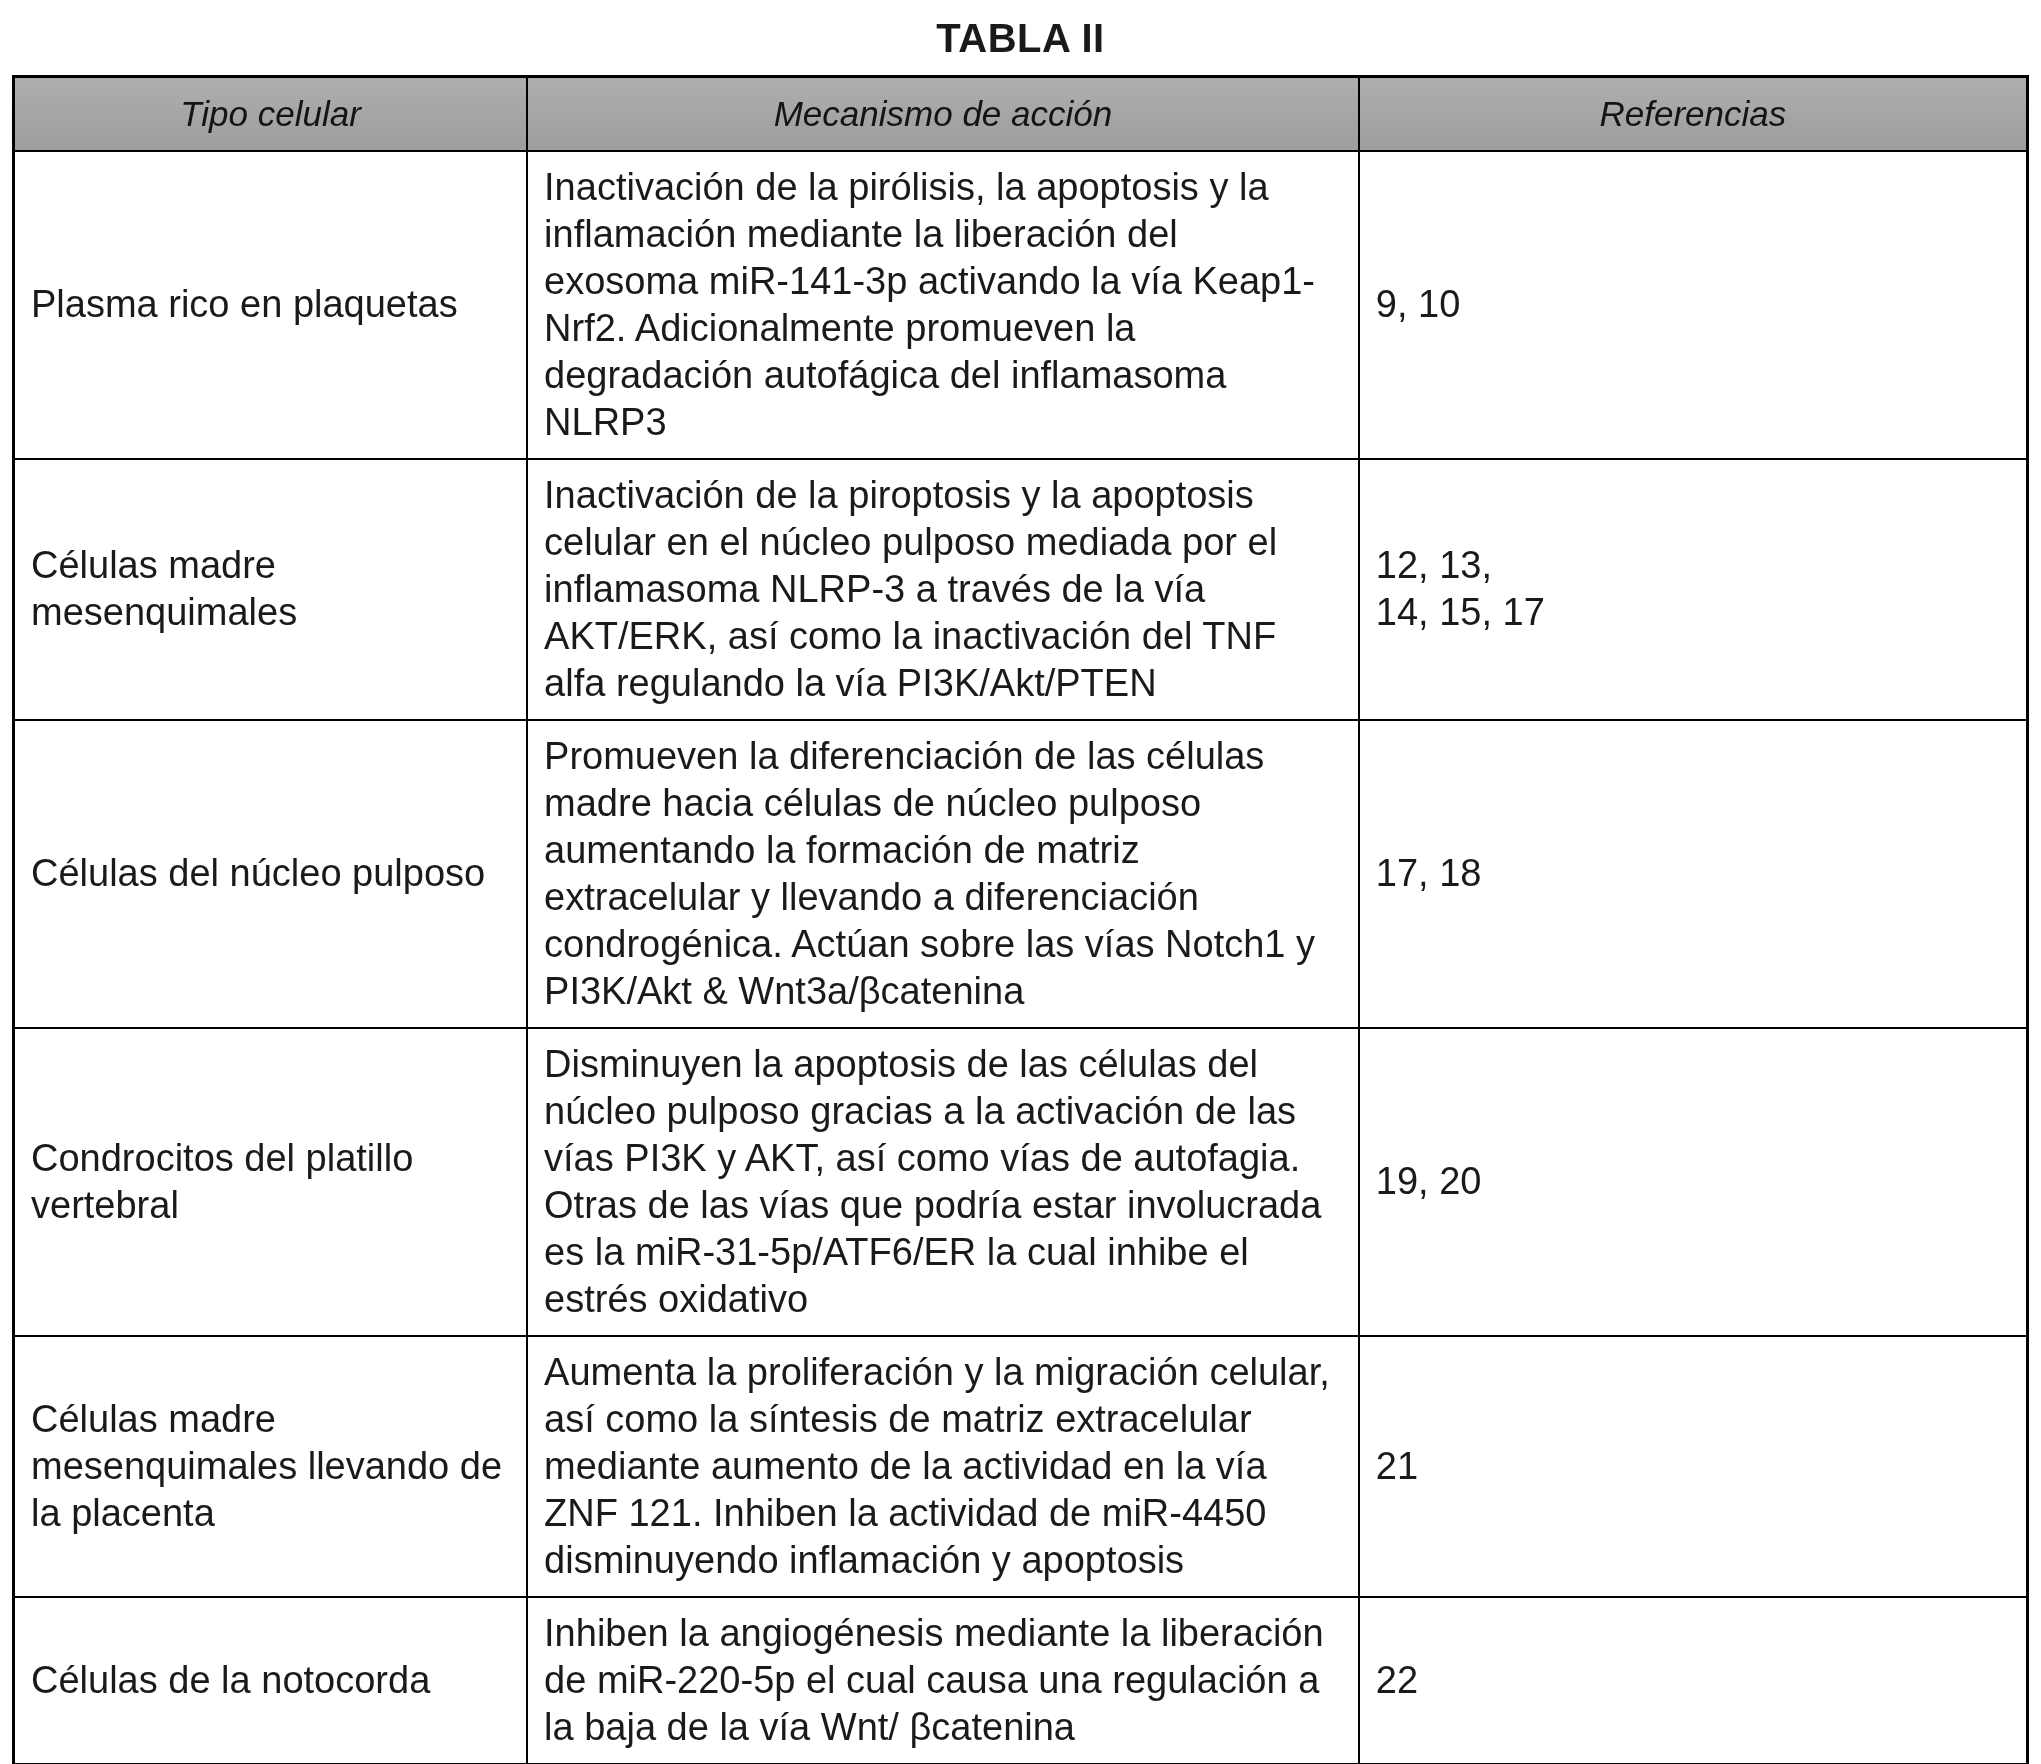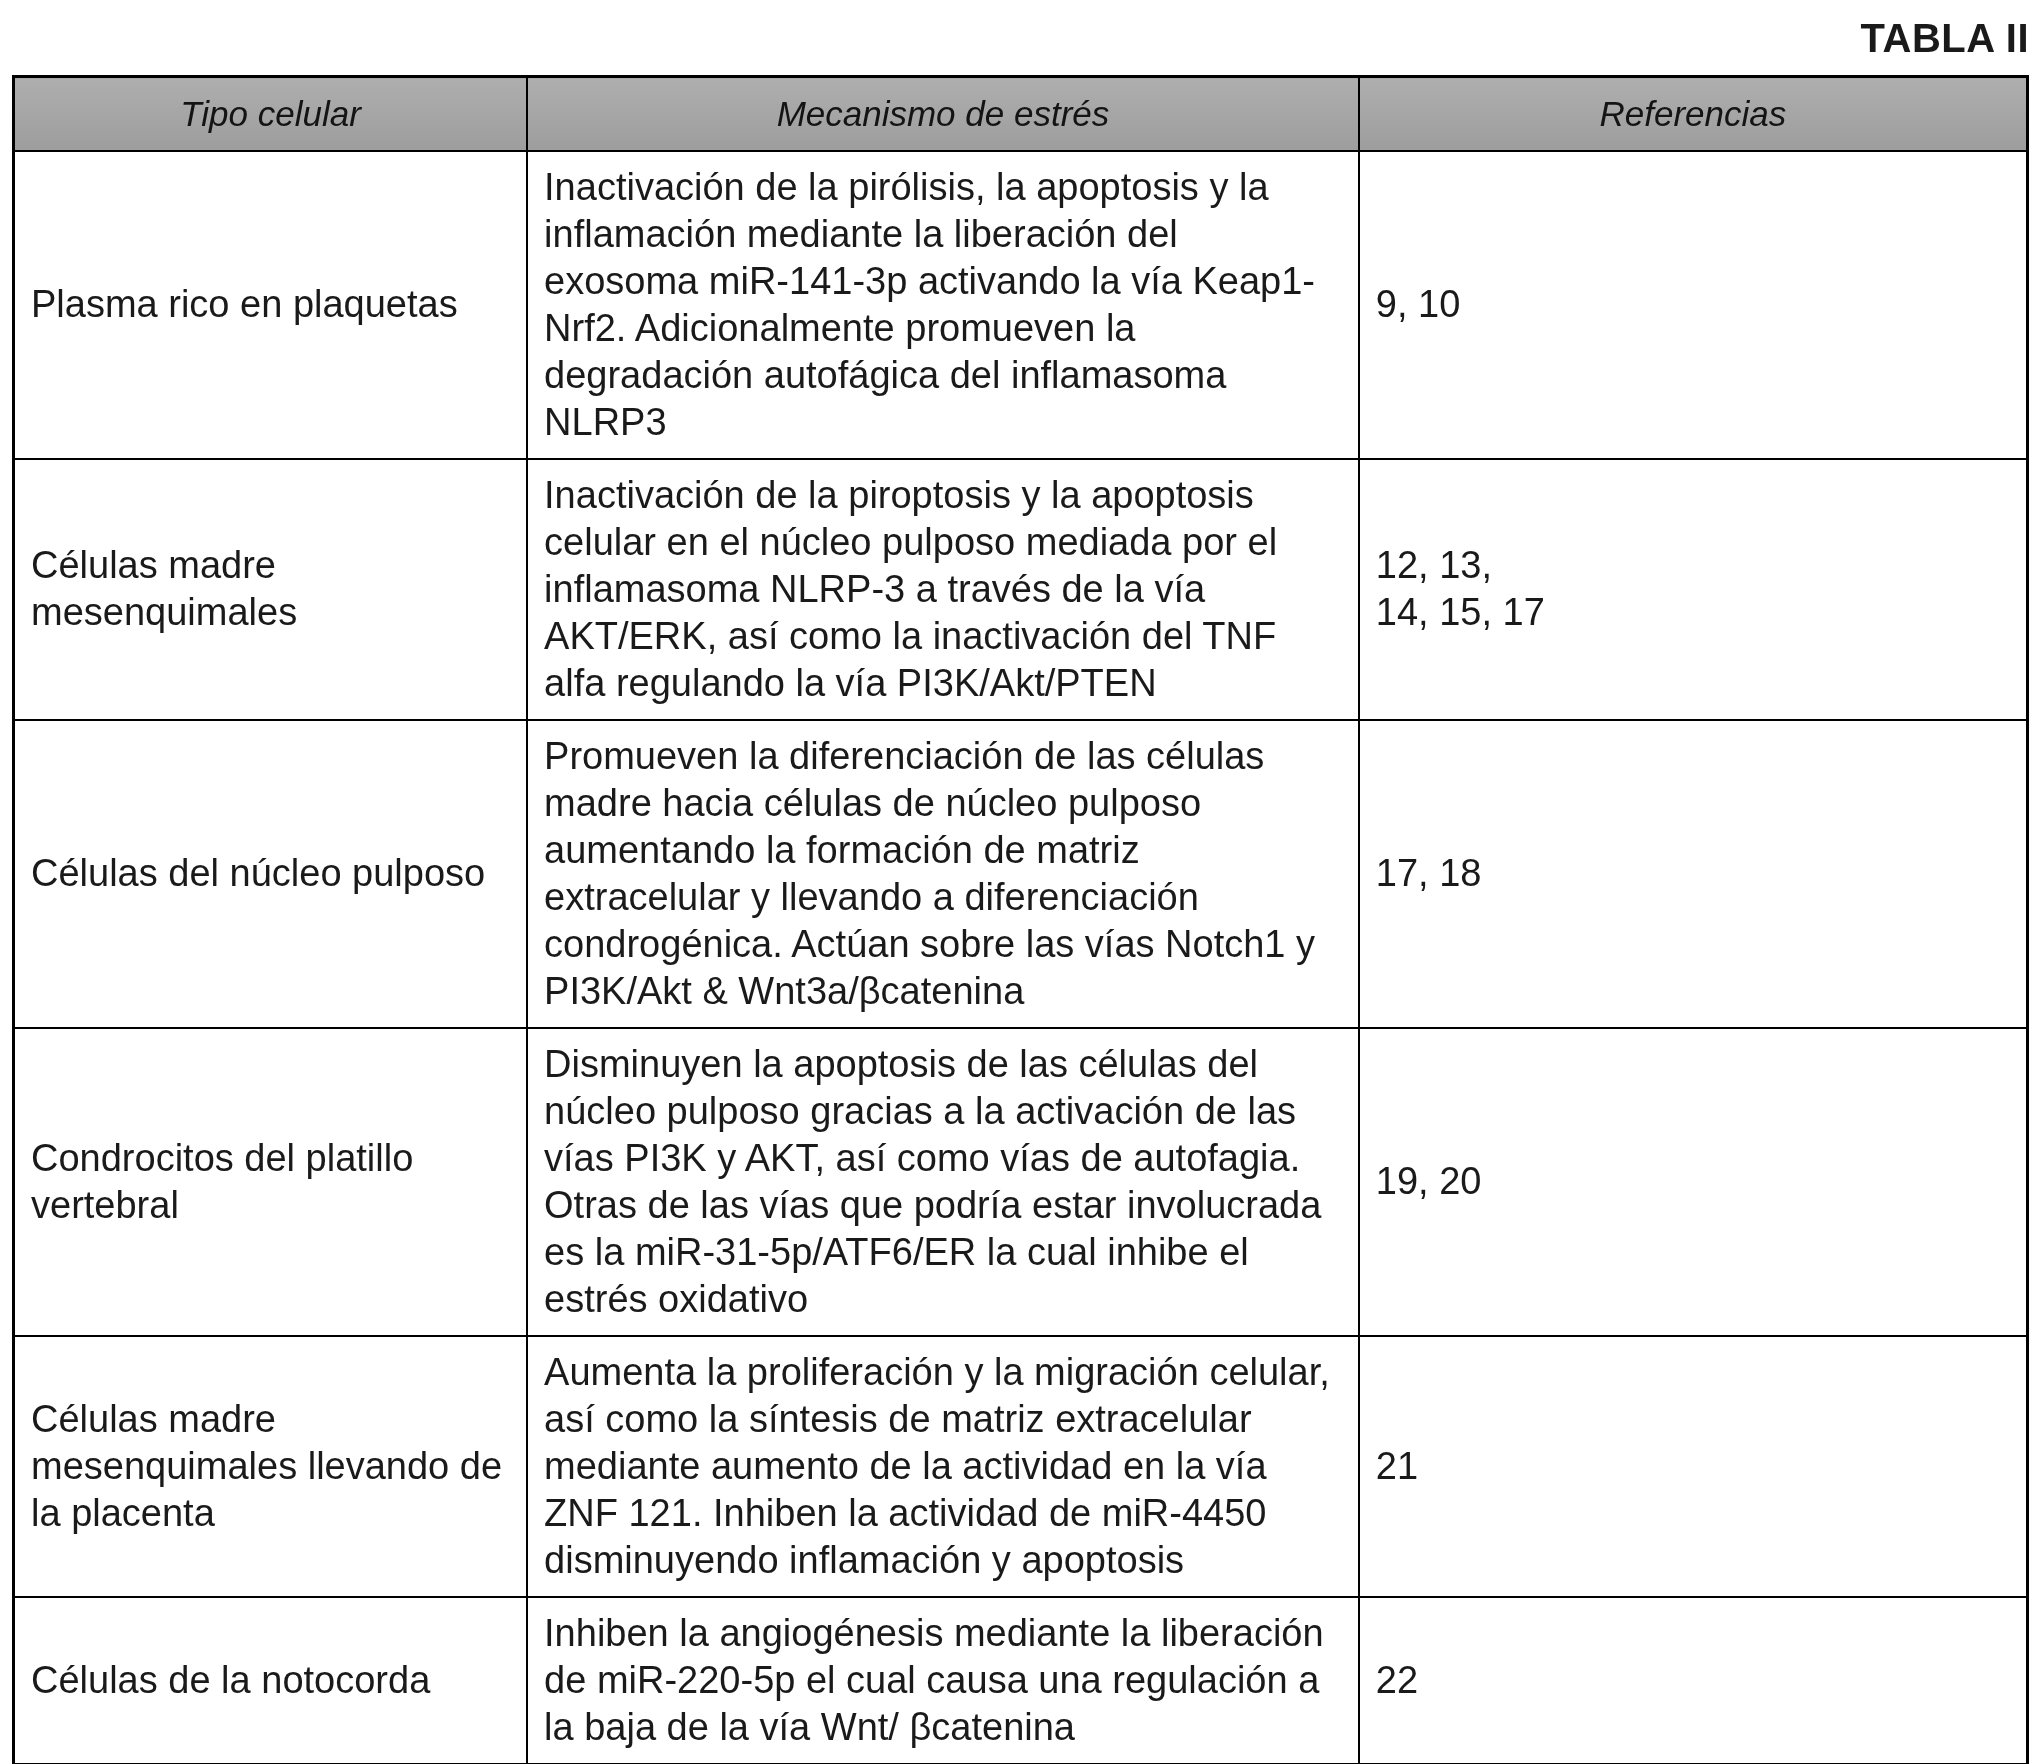--- a/index.html
+++ b/index.html
@@ -7,21 +7,21 @@
   html, body { background: #ffffff; }
   body {
     width: 2041px;
     min-height: 1764px;
     font-family: "Liberation Sans", sans-serif;
     color: #1a1a1a;
     -webkit-font-smoothing: antialiased;
   }
   .page { padding: 16px 12px 12px 12px; }
 
-  .caption { text-align: right; margin-bottom: 14px; }
+  .caption { text-align: center; margin-bottom: 14px; }
   .title {
     font-size: 40px;
     font-weight: bold;
     letter-spacing: 0.5px;
     margin-bottom: 6px;
   }
   .subtitle {
     font-size: 35px;
     line-height: 1.22;
     white-space: pre-line;
@@ -68,21 +68,21 @@
 <div class="page">
 
   <header class="caption">
     <div class="title">TABLA II</div>
   </header>
 
   <table class="data-table">
     <thead>
       <tr>
         <th class="col-tipo">Tipo celular</th>
-        <th class="col-mecanismo">Mecanismo de estrés</th>
+        <th class="col-mecanismo">Mecanismo de acción</th>
         <th class="col-referencias">Referencias</th>
       </tr>
     </thead>
     <tbody>
       <tr>
         <td class="tipo">Plasma rico en plaquetas</td>
         <td class="mecanismo">Inactivación de la pirólisis, la apoptosis y la inflamación mediante la liberación del exosoma miR-141-3p activando la vía Keap1-Nrf2. Adicionalmente promueven la degradación autofágica del inflamasoma NLRP3</td>
         <td class="referencias">9, 10</td>
       </tr>
       <tr>

